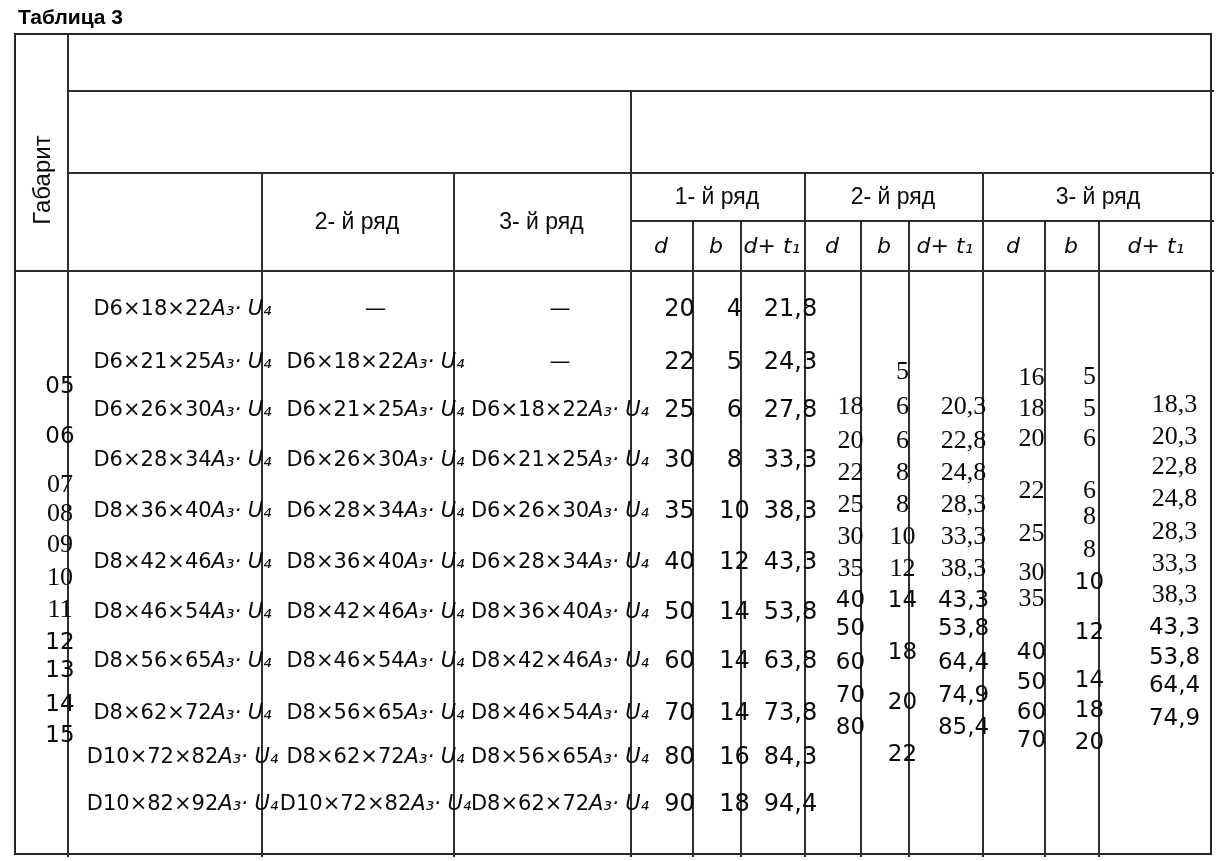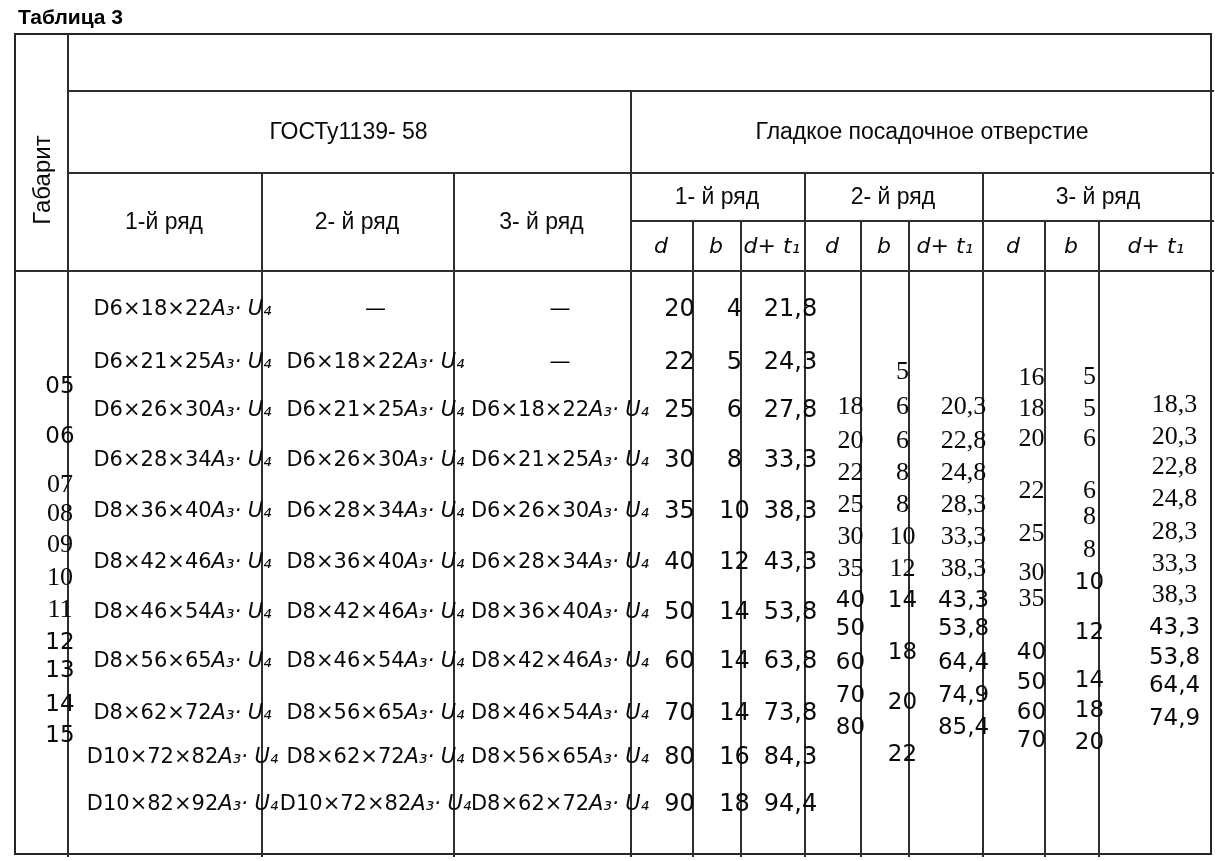--- a/index.html
+++ b/index.html
@@ -112,26 +112,23 @@
     <i class="vl" style="left:724px;top:185px;height:637px;"></i>
     <i class="vl" style="left:788px;top:137px;height:685px;"></i>
     <i class="vl" style="left:844px;top:185px;height:637px;"></i>
     <i class="vl" style="left:892px;top:185px;height:637px;"></i>
     <i class="vl" style="left:966px;top:137px;height:685px;"></i>
     <i class="vl" style="left:1028px;top:185px;height:637px;"></i>
     <i class="vl" style="left:1082px;top:185px;height:637px;"></i>
 
 
     <div class="hcell two" style="left:51px;top:55px;width:563px;height:82px;">
-      <div class="l2">ГОСТу1139- 58</div>
     </div>
 
-    <div class="hcell" style="left:614px;top:55px;width:584px;height:82px;">Гладкое посадочное отверстие</div>
-
-    <div class="hcell" style="left:51px;top:137px;width:194px;height:98px;">1-й ряд</div>
+
     <div class="hcell" style="left:245px;top:137px;width:192px;height:98px;">2- й ряд</div>
     <div class="hcell" style="left:437px;top:137px;width:177px;height:98px;">3- й ряд</div>
 
     <div class="hcell" style="left:614px;top:137px;width:174px;height:48px;">1- й ряд</div>
     <div class="hcell" style="left:788px;top:137px;width:178px;height:48px;">2- й ряд</div>
     <div class="hcell" style="left:966px;top:137px;width:232px;height:48px;">3- й ряд</div>
 
     <div class="hcell sub" style="left:614px;top:185px;width:62px;height:50px;">d</div>
     <div class="hcell sub" style="left:676px;top:185px;width:48px;height:50px;">b</div>
     <div class="hcell sub" style="left:724px;top:185px;width:64px;height:50px;">d+ t₁</div>

